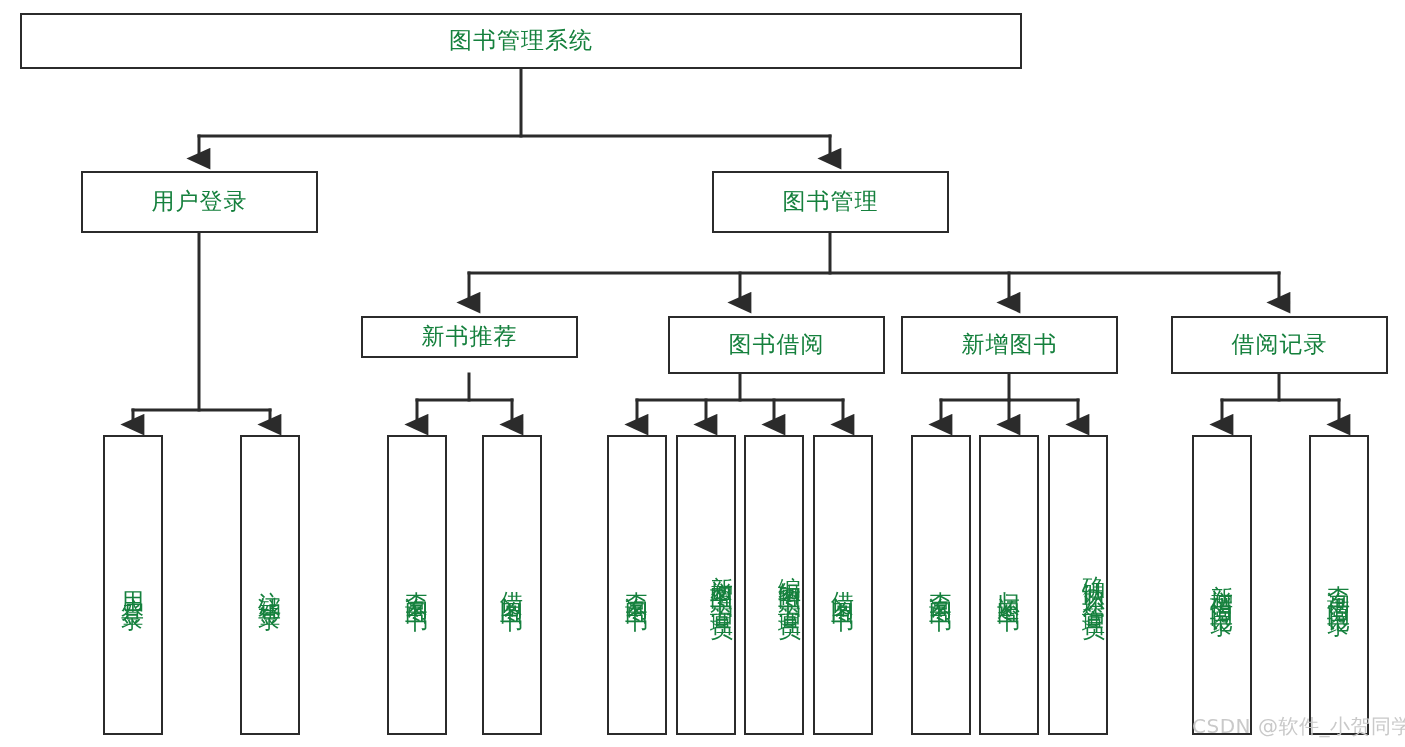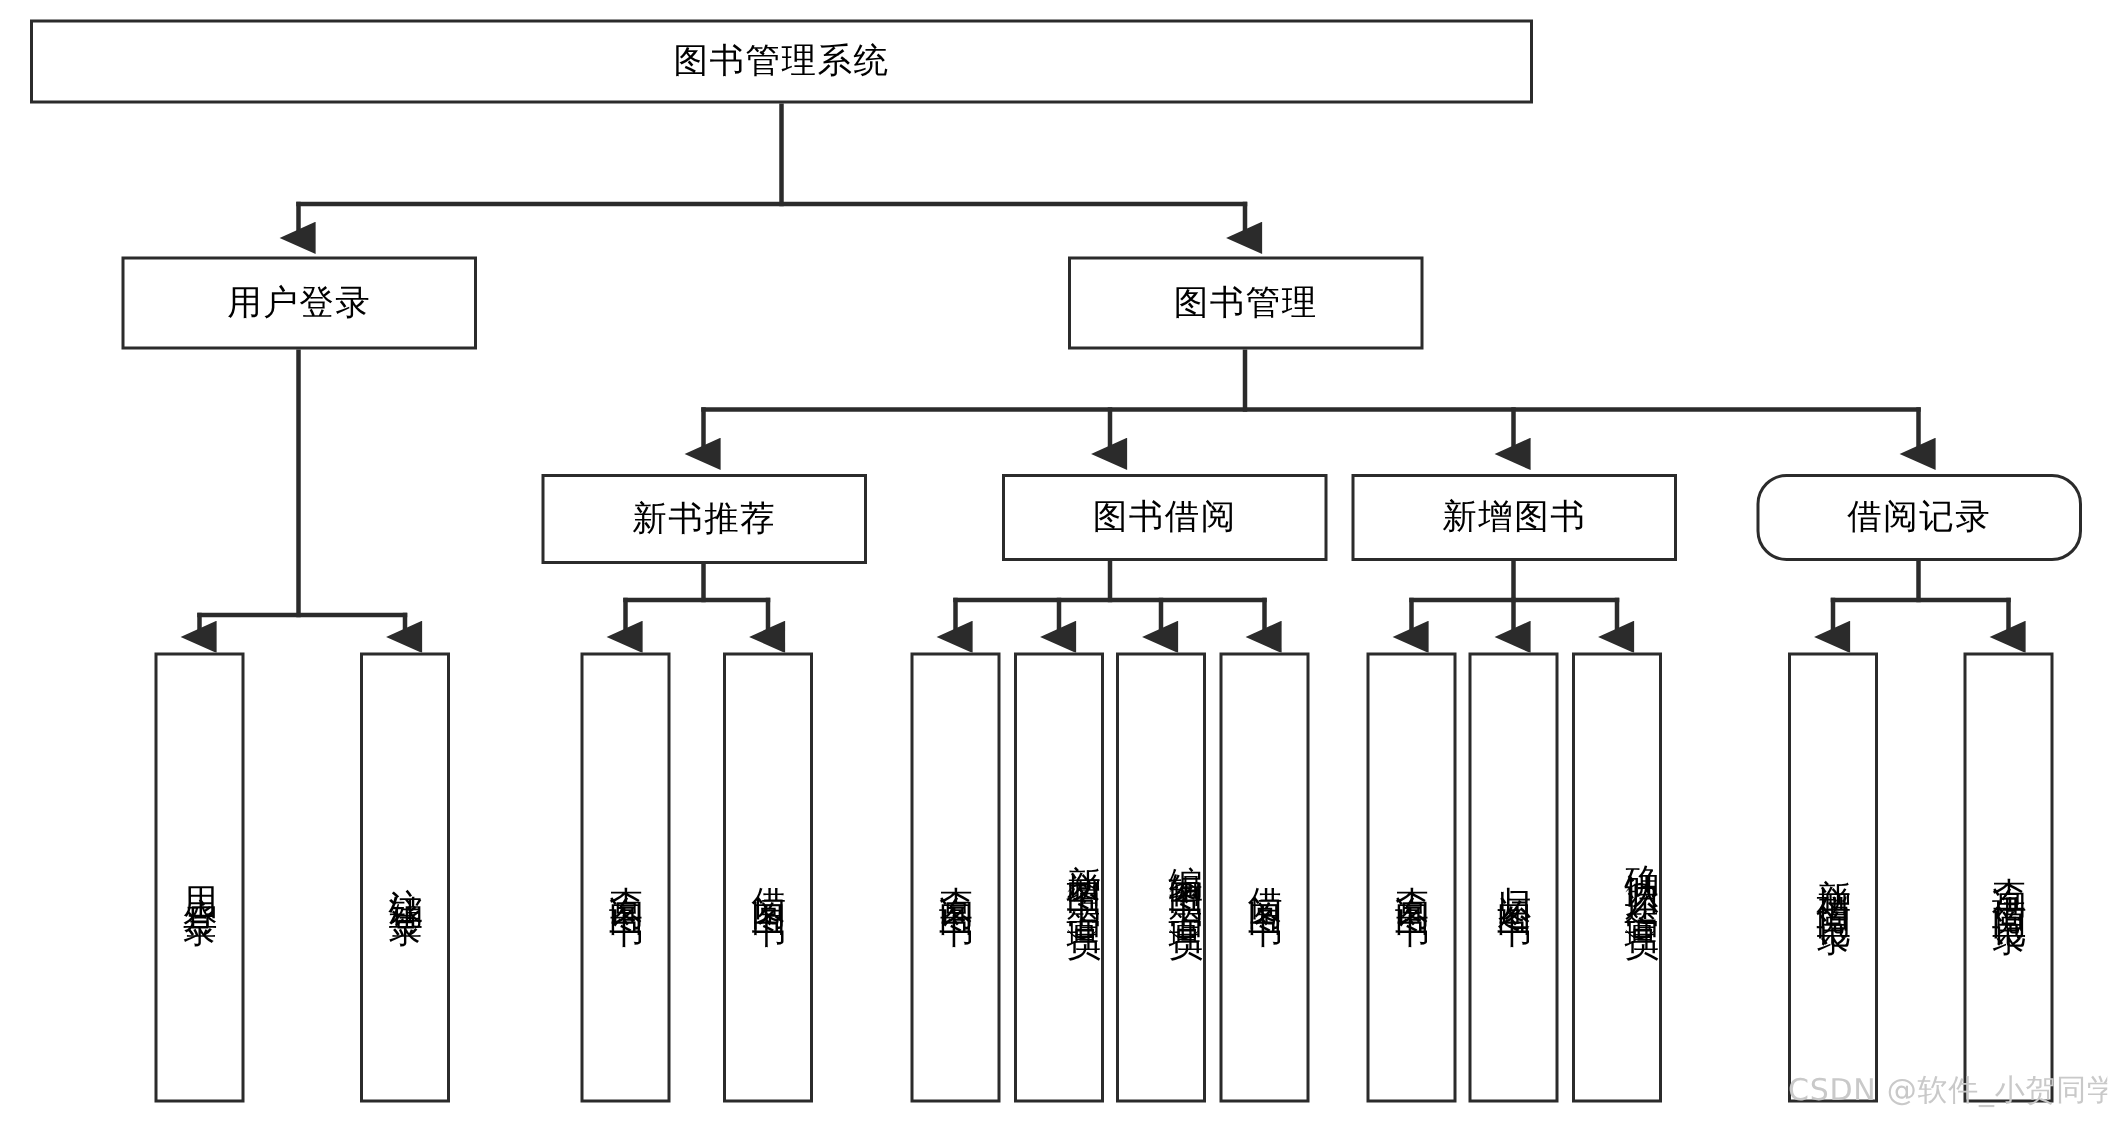--- a/index.html
+++ b/index.html
@@ -27,22 +27,21 @@
     pointer-events: none;
   }
   .node {
     position: absolute;
     box-sizing: border-box;
     background: #ffffff;
     border: 2px solid #2b2b2b;
     display: flex;
     align-items: center;
     justify-content: center;
-    color: #000000;
-    font-family: Liberation Serif, serif;
+    color: #15803d;
   }
   .node.horizontal {
     font-size: 23px;
     letter-spacing: 1px;
     line-height: 1.2;
   }
   .node.root {
     font-size: 23px;
   }
   .node.leaf {
@@ -130,30 +129,30 @@
     <span>图书管理系统</span>
   </div>
 
   <div class="node horizontal" style="left:81px; top:171px; width:237px; height:62px;">
     <span>用户登录</span>
   </div>
   <div class="node horizontal" style="left:712px; top:171px; width:237px; height:62px;">
     <span>图书管理</span>
   </div>
 
-  <div class="node horizontal" style="left:361px; top:316px; width:217px; height:60px;">
+  <div class="node horizontal" style="left:361px; top:316px; width:217px; height:42px;">
     <span>新书推荐</span>
   </div>
   <div class="node horizontal" style="left:632px; top:316px; width:217px; height:58px;margin-left:36px;">
     <span>图书借阅</span>
   </div>
   <div class="node horizontal" style="left:901px; top:316px; width:217px; height:58px;">
     <span>新增图书</span>
   </div>
-  <div class="node horizontal" style="left:1171px; top:316px; width:217px; height:58px;border-radius:20px;">
+  <div class="node horizontal" style="left:1171px; top:316px; width:217px; height:58px;">
     <span>借阅记录</span>
   </div>
 
   <div class="node leaf" style="left:103px; top:435px; width:60px; height:300px;">
     <span class="vlabel">用户登录</span>
   </div>
   <div class="node leaf" style="left:240px; top:435px; width:60px; height:300px;">
     <span class="vlabel">注销登录</span>
   </div>
 

